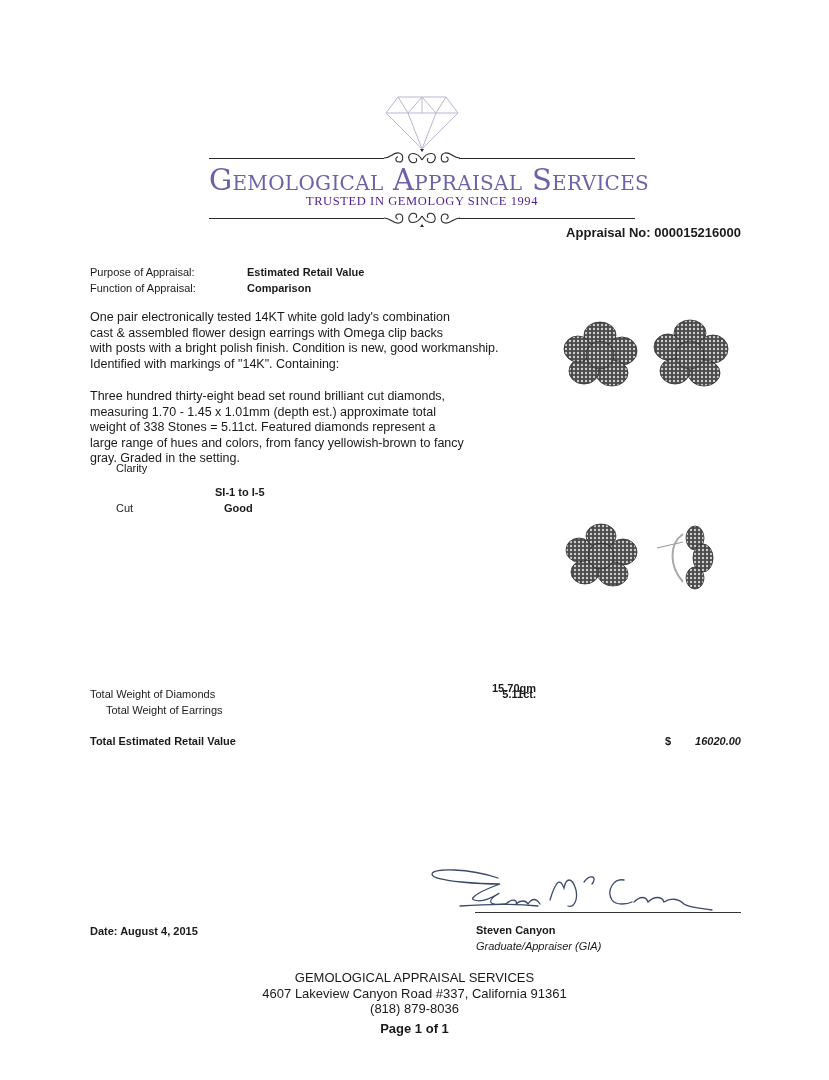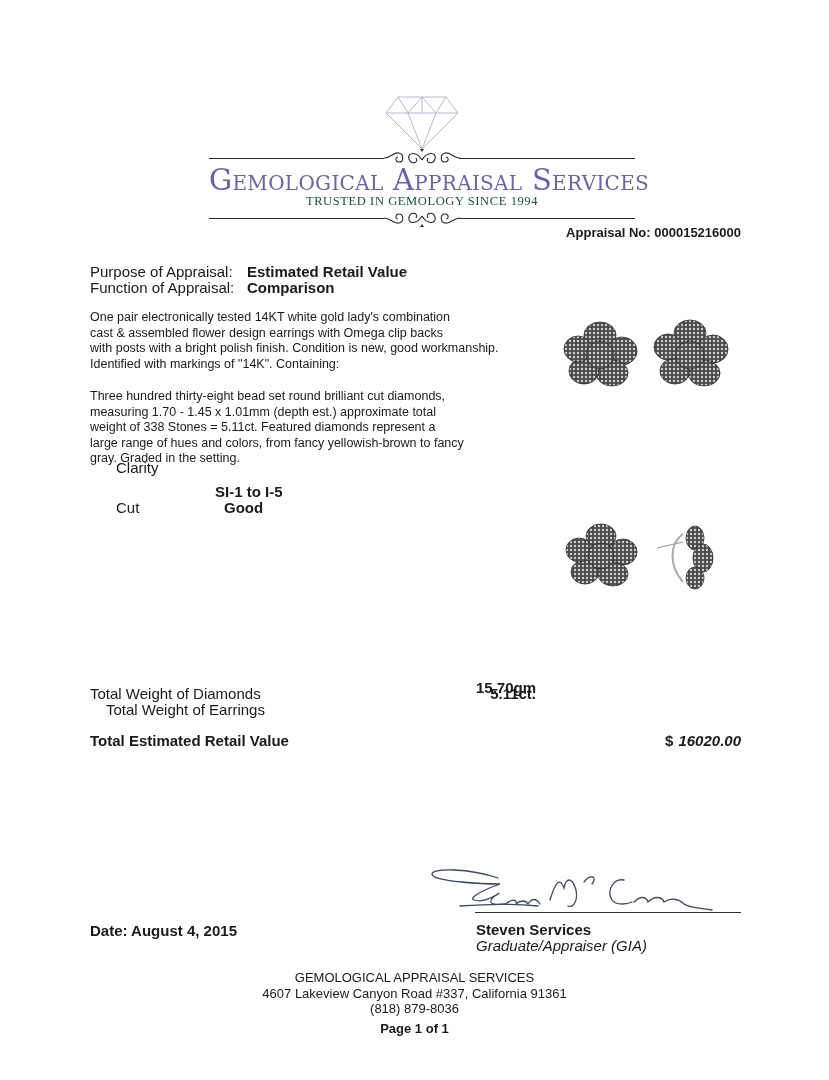--- a/index.html
+++ b/index.html
@@ -41,29 +41,29 @@
       color: #6b63a8;
       line-height: 28px;
       white-space: nowrap;
     }
     #logo-tagline {
       left: 209px; top: 194px; width: 426px;
       text-align: center;
       font-family: "Liberation Serif", serif;
       font-size: 12.5px;
       letter-spacing: 0.6px;
-      color: #14532d;
+      color: #4c1d95;
       line-height: 14px;
       white-space: nowrap;
     }
 
     
     .txt {
       position: absolute;
-      font-size: 15px;
+      font-size: 11px;
       line-height: 16px;
       white-space: nowrap;
     }
     .b { font-weight: bold; }
 
     #appraisal-no { right: 88px; top: 225px; font-size: 13px; }
 
     .paragraph {
       position: absolute;
       font-size: 12.5px;
@@ -213,19 +213,19 @@
     <path d="M78,44 C84,38 90,40 88,44 C92,40 98,40 100,44 C104,38 108,38 112,44"></path>
     <path d="M122,40 C128,20 132,18 136,28 C138,18 144,16 148,30 C150,40 146,48 140,46"></path>
     <path d="M156,22 C162,14 170,16 164,24"></path>
     <path d="M196,20 C186,18 178,30 184,40 C188,46 200,44 204,42"></path>
     <path d="M206,42 C212,36 218,36 220,42 C226,36 234,36 236,42 C242,38 250,38 256,44 C262,48 272,48 284,50"></path>
   </g>
 </svg>
 <div id="sig-line" class="abs"></div>
 
 <div class="txt b" style="left:90px; top:923px;">Date: August 4, 2015</div>
-<div class="txt b" style="left:476px; top:922px;">Steven Services</div>
+<div class="txt b" style="left:476px; top:922px;">Steven Canyon</div>
 <div class="txt" style="left:476px; top:938px; font-style:italic;">Graduate/Appraiser (GIA)</div>
 
 <div class="center-block" style="top:970px;">GEMOLOGICAL APPRAISAL SERVICES</div>
 <div class="center-block" style="top:986px;">4607 Lakeview Canyon Road #337, California 91361</div>
 <div class="center-block" style="top:1001px;">(818) 879-8036</div>
 <div class="center-block b" style="top:1021px;">Page 1 of 1</div>
 
 </body></html>

